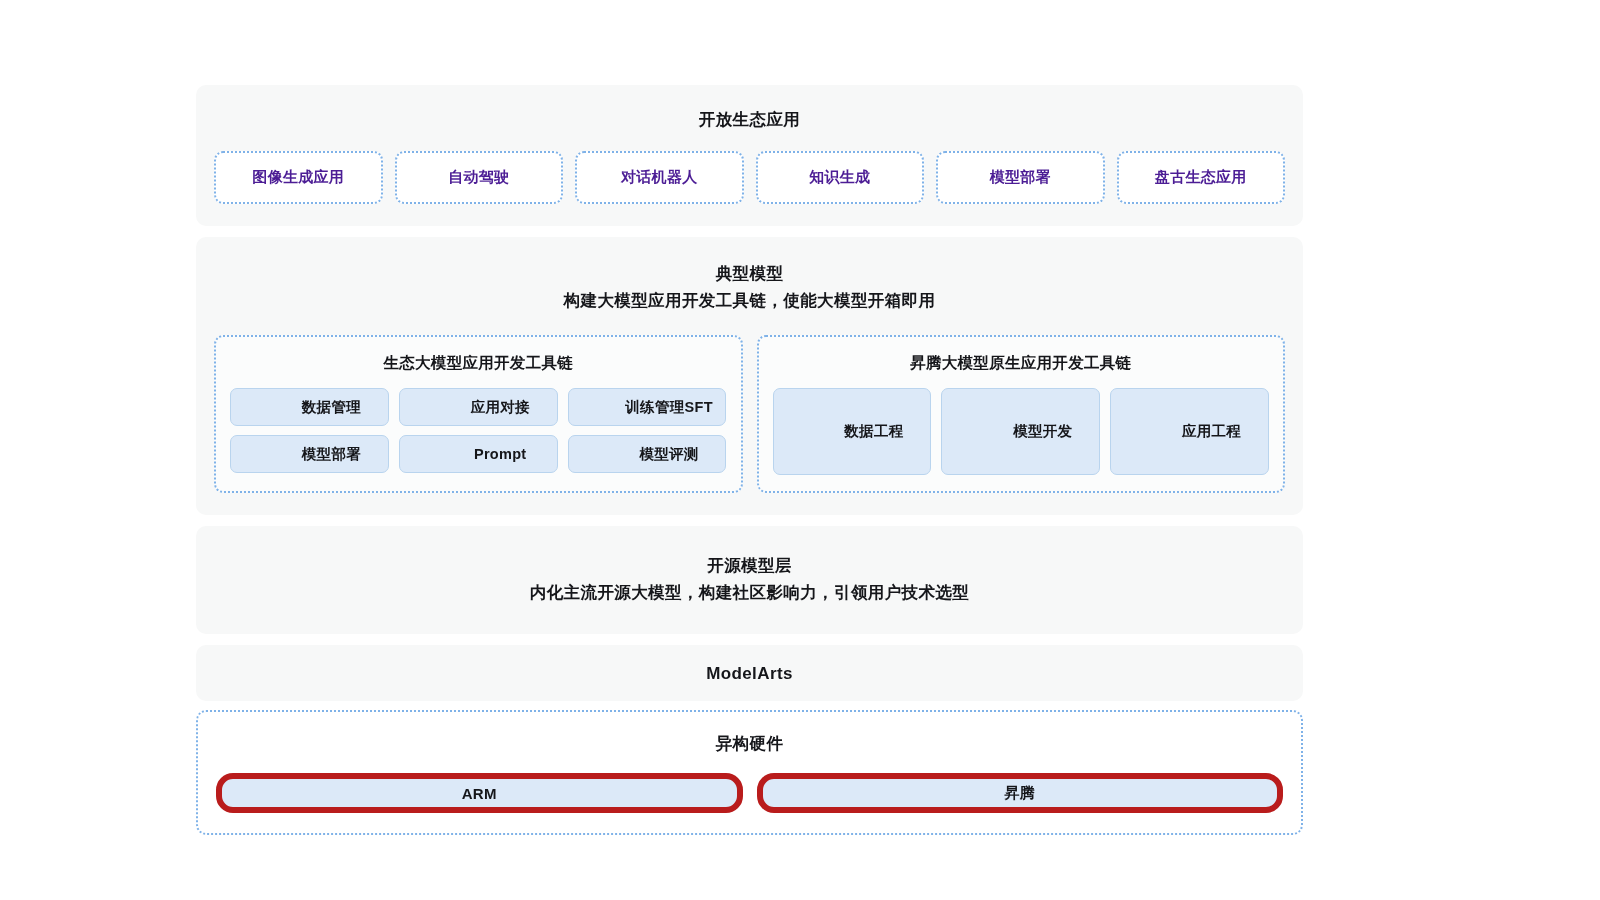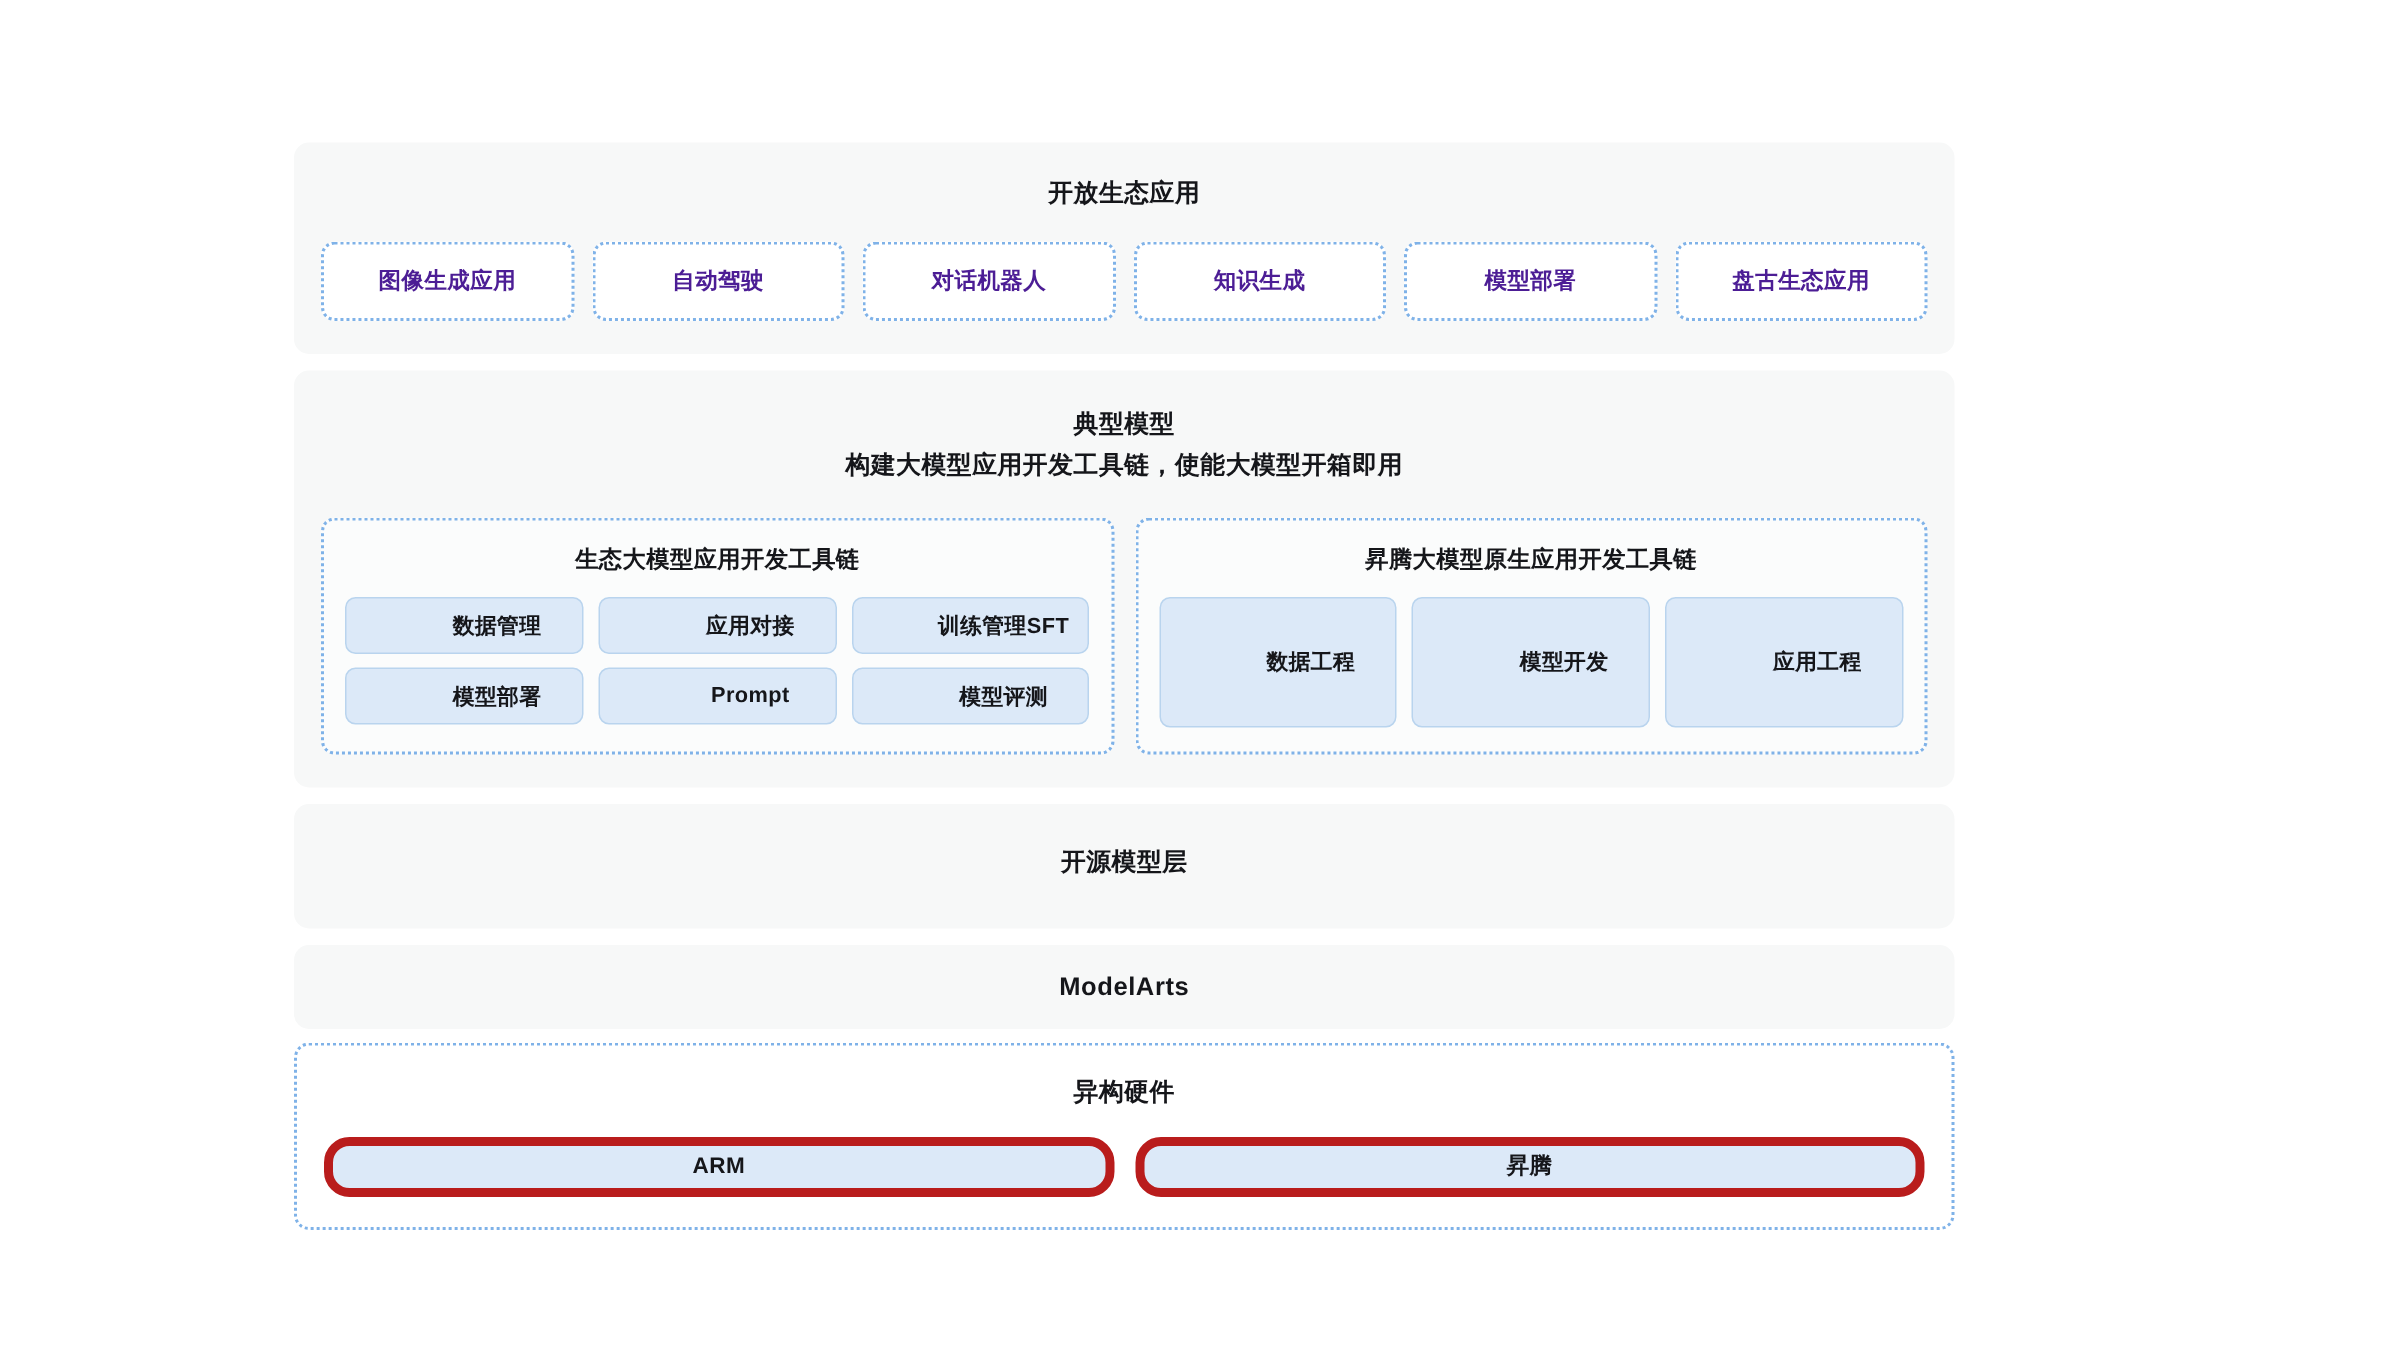--- a/index.html
+++ b/index.html
@@ -14,21 +14,21 @@
   }
   .canvas {
     position: relative;
     width: 1600px;
     height: 900px;
     background: #ffffff;
   }
   .stack {
     position: absolute;
     left: 196px;
-    top: 95px;
+    top: 85px;
     width: 1107px;
   }
 
   
   .card {
     background: #f7f8f8;
     border-radius: 10px;
     width: 100%;
   }
   .card + .card { margin-top: 11px; }
@@ -206,20 +206,21 @@
             <div class="tile tile-lg">模型开发</div>
             <div class="tile tile-lg">应用工程</div>
           </div>
         </div>
 
       </div>
     </section>
 
     <section class="card sec-oss">
       <div class="section-title">开源模型层</div>
+      <div class="section-sub">内化主流开源大模型，构建社区影响力，引领用户技术选型</div>
     </section>
 
     <section class="card sec-ma">
       <div class="section-title">ModelArts</div>
     </section>
 
     <section class="sec-hw">
       <div class="section-title">异构硬件</div>
       <div class="hw-row">
         <div class="hw-chip">ARM</div>

